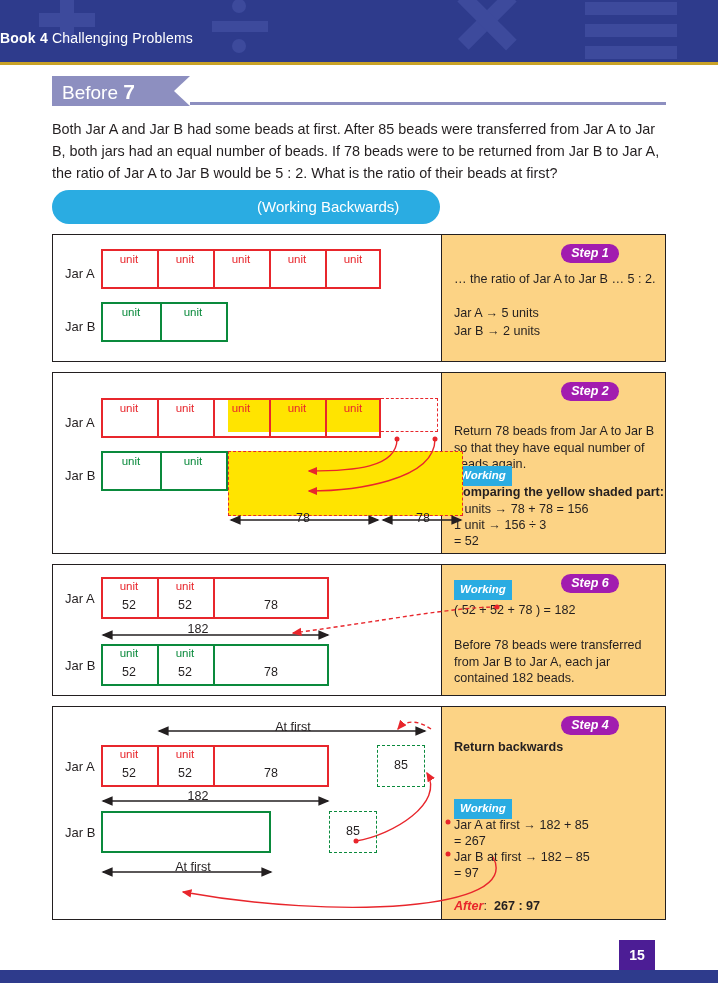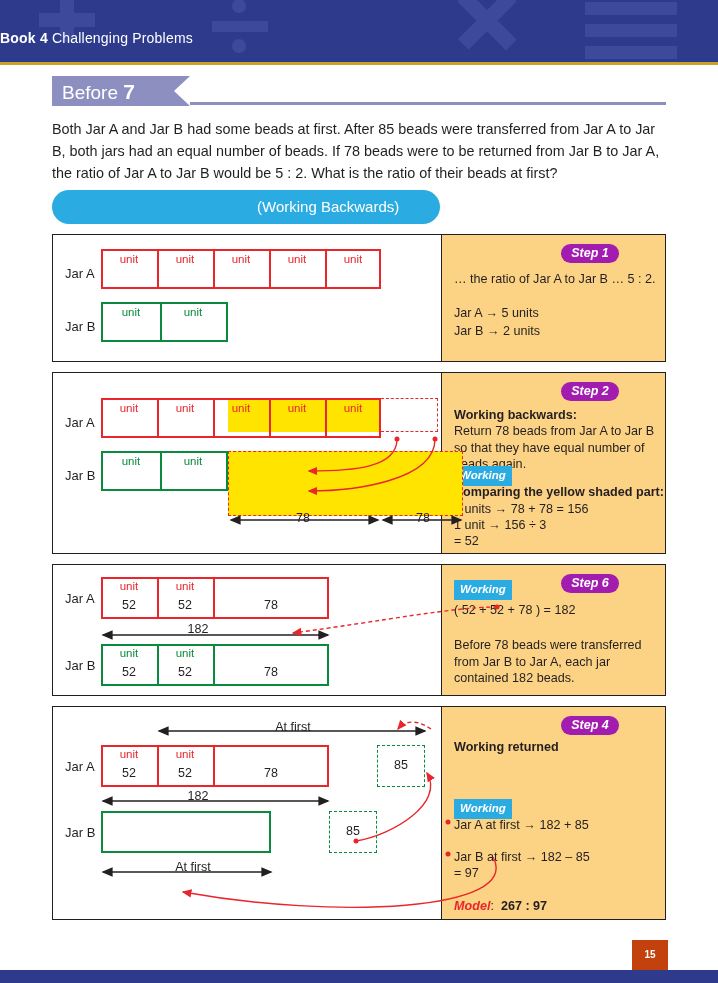--- a/index.html
+++ b/index.html
@@ -77,22 +77,22 @@
   .cellG{position:absolute;box-sizing:border-box;border-right:2px solid #0a8a3c;}
   .lbl-red{position:absolute;color:#e8262c;font-size:11.5px;text-align:center;}
   .lbl-green{position:absolute;color:#0a8a3c;font-size:11.5px;text-align:center;}
   .num{position:absolute;font-size:12.5px;color:#231f20;text-align:center;}
   .yellow{position:absolute;background:#ffe400;}
   .dashred{position:absolute;box-sizing:border-box;border:1.5px dashed #e8262c;}
   .dashgreen{position:absolute;box-sizing:border-box;border:1.5px dashed #0a8a3c;}
   .arrow-svg{position:absolute;left:0;top:0;overflow:visible;}
   
   .pagenum{
-    position:absolute;left:632px;top:940px;width:36px;height:30px;background:#c2410c;
-    color:#ffffff;font-size:10px;font-weight:bold;text-align:center;line-height:30px;
+    position:absolute;left:619px;top:940px;width:36px;height:30px;background:#4c1d95;
+    color:#ffffff;font-size:14px;font-weight:bold;text-align:center;line-height:30px;
   }
   .footrule{position:absolute;left:0;top:970px;width:718px;height:13px;background:#2e3b8c;}
 </style>
 </head>
 <body>
 
 <div class="header">
   <svg class="glyphs" viewBox="0 0 718 62">
     <g fill="#3d4a9c">
       <rect x="60" y="-8" width="14" height="50"></rect>
@@ -153,21 +153,20 @@
   <div class="bar green" style="left:48px;top:67px;width:127px;height:40px;">
     <div class="cellG" style="left:0;top:0;width:59px;height:36px;"></div>
   </div>
   <div class="lbl-green" style="left:48px;top:71px;width:60px;">unit</div>
   <div class="lbl-green" style="left:110px;top:71px;width:60px;">unit</div>
 </div>
 
 <div class="panel" style="top:372px;height:182px;">
   <div class="right">
     <div class="step-badge">Step 2</div>
-    <div class="rtext" style="top:34px;width:205px;font-weight:bold;">Working backwards:</div>
     <div class="rtext" style="top:50px;width:205px;">Return 78 beads from Jar A to Jar B so that they have equal number of beads again.</div>
     <div class="rtext" style="top:93px;width:205px;"><span class="working-tag">Working</span></div>
     <div class="rtext" style="top:111px;width:210px;font-weight:bold;">Comparing the yellow shaded part:</div>
     <div class="rtext" style="top:128px;width:205px;">3 units  →   78 + 78 = 156</div>
     <div class="rtext" style="top:144px;width:205px;">1 unit   →   156 ÷ 3</div>
     <div class="rtext" style="top:160px;width:205px;">            =   52</div>
   </div>
 
   <div class="yellow" style="left:175px;top:25px;width:153px;height:34px;"></div>
   <div class="yellow" style="left:175px;top:78px;width:235px;height:65px;"></div>
@@ -263,27 +262,28 @@
   <div class="lbl-green" style="left:48px;top:82px;width:56px;">unit</div>
   <div class="lbl-green" style="left:104px;top:82px;width:56px;">unit</div>
   <div class="num" style="left:48px;top:100px;width:56px;">52</div>
   <div class="num" style="left:104px;top:100px;width:56px;">52</div>
   <div class="num" style="left:160px;top:100px;width:116px;">78</div>
 </div>
 
 <div class="panel" style="top:706px;height:214px;">
   <div class="right">
     <div class="step-badge">Step 4</div>
-    <div class="rtext" style="top:32px;width:205px;font-weight:bold;">Working returned</div>
+    <div class="rtext" style="top:32px;width:205px;font-weight:bold;">Return backwards</div>
     <div class="rtext" style="top:92px;"><span class="working-tag">Working</span></div>
     <div class="rtext" style="top:110px;width:210px;">Jar A at first →   182 + 85</div>
+    <div class="rtext" style="top:126px;width:210px;">                 =    267</div>
     <div class="rtext" style="top:142px;width:210px;">Jar B at first →   182 – 85</div>
     <div class="rtext" style="top:158px;width:210px;">                 =     97</div>
     <div class="rtext" style="top:191px;width:210px;">
-      <span style="color:#e8262c;font-style:italic;font-weight:bold;">Model</span><span>:&nbsp;&nbsp;</span><b>267 : 97</b>
+      <span style="color:#e8262c;font-style:italic;font-weight:bold;">After</span><span>:&nbsp;&nbsp;</span><b>267 : 97</b>
     </div>
     <svg class="arrow-svg" width="224" height="214">
       <circle cx="6" cy="115" r="2.5" fill="#e8262c"></circle>
       <circle cx="6" cy="147" r="2.5" fill="#e8262c"></circle>
     </svg>
   </div>
 
   <svg class="arrow-svg" width="614" height="214">
     <defs>
       <marker id="lar4" markerWidth="7" markerHeight="7" refX="1" refY="3" orient="auto">

